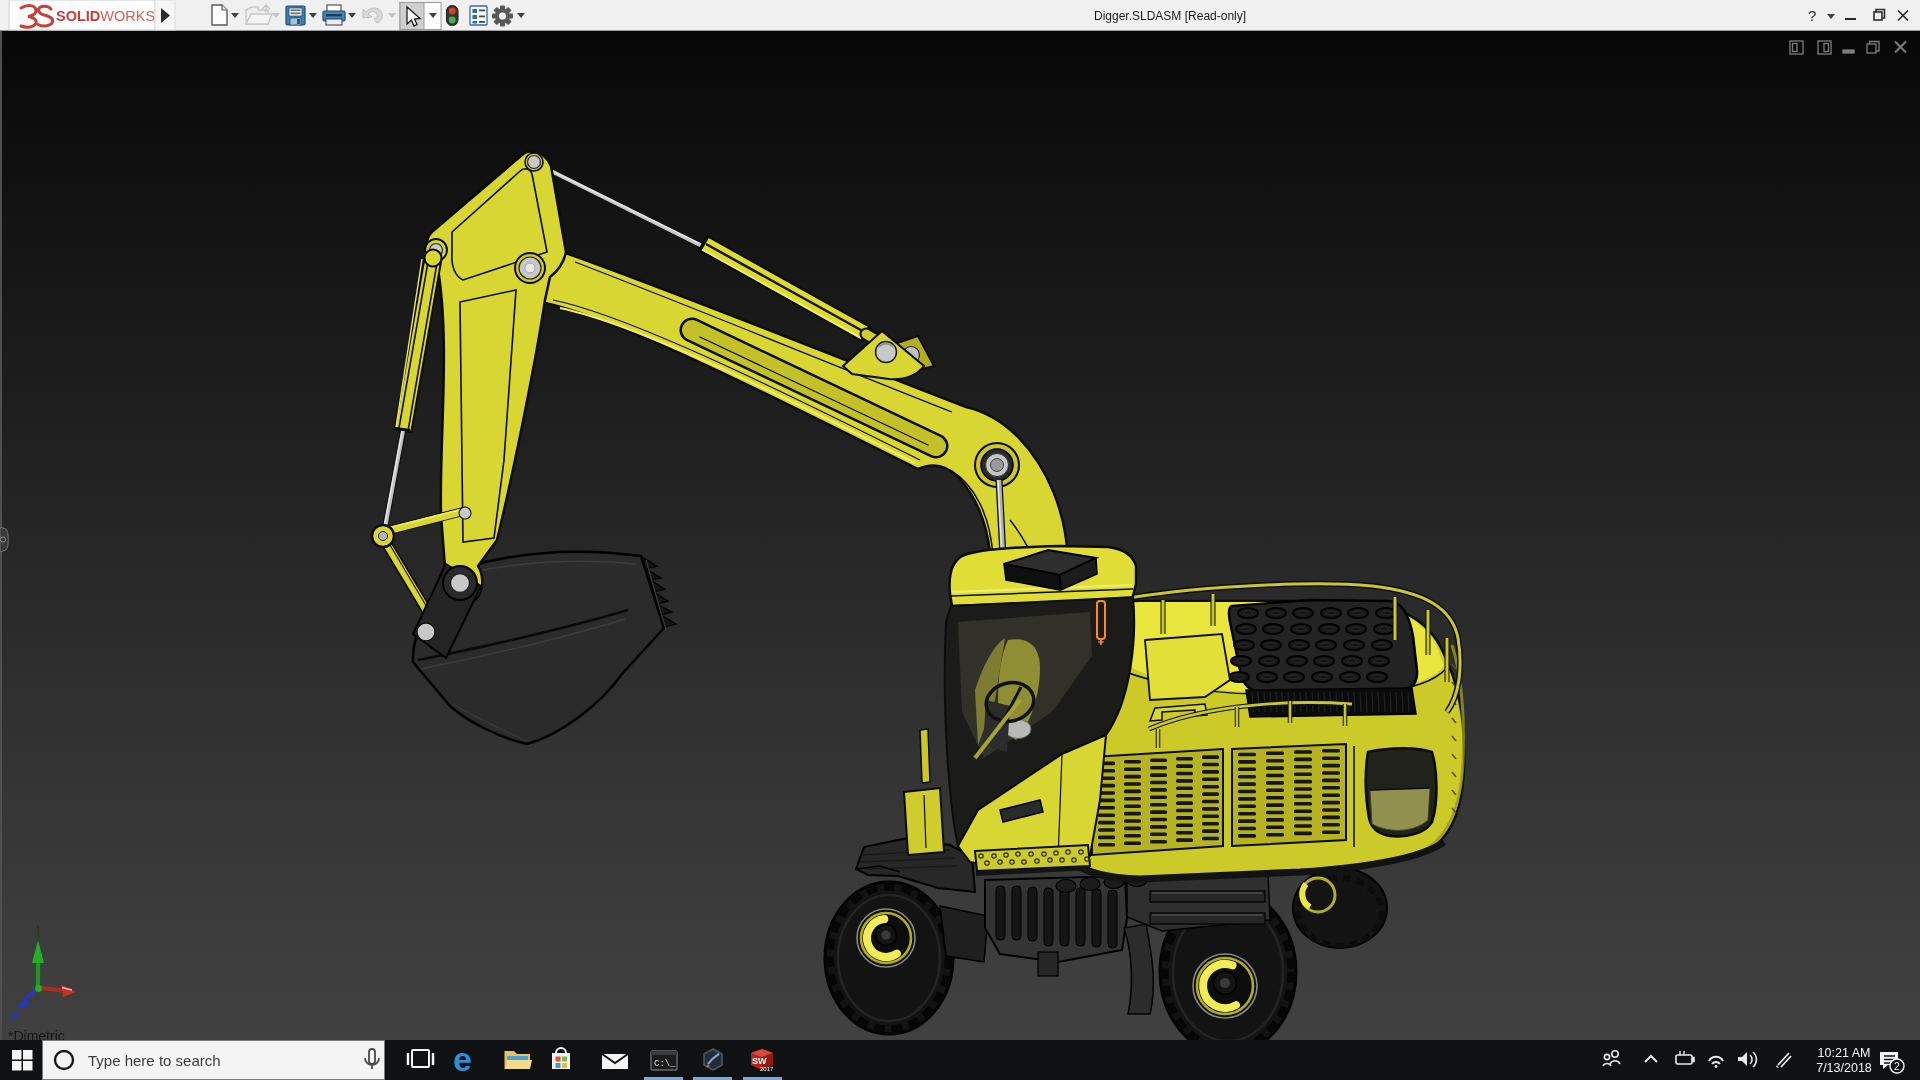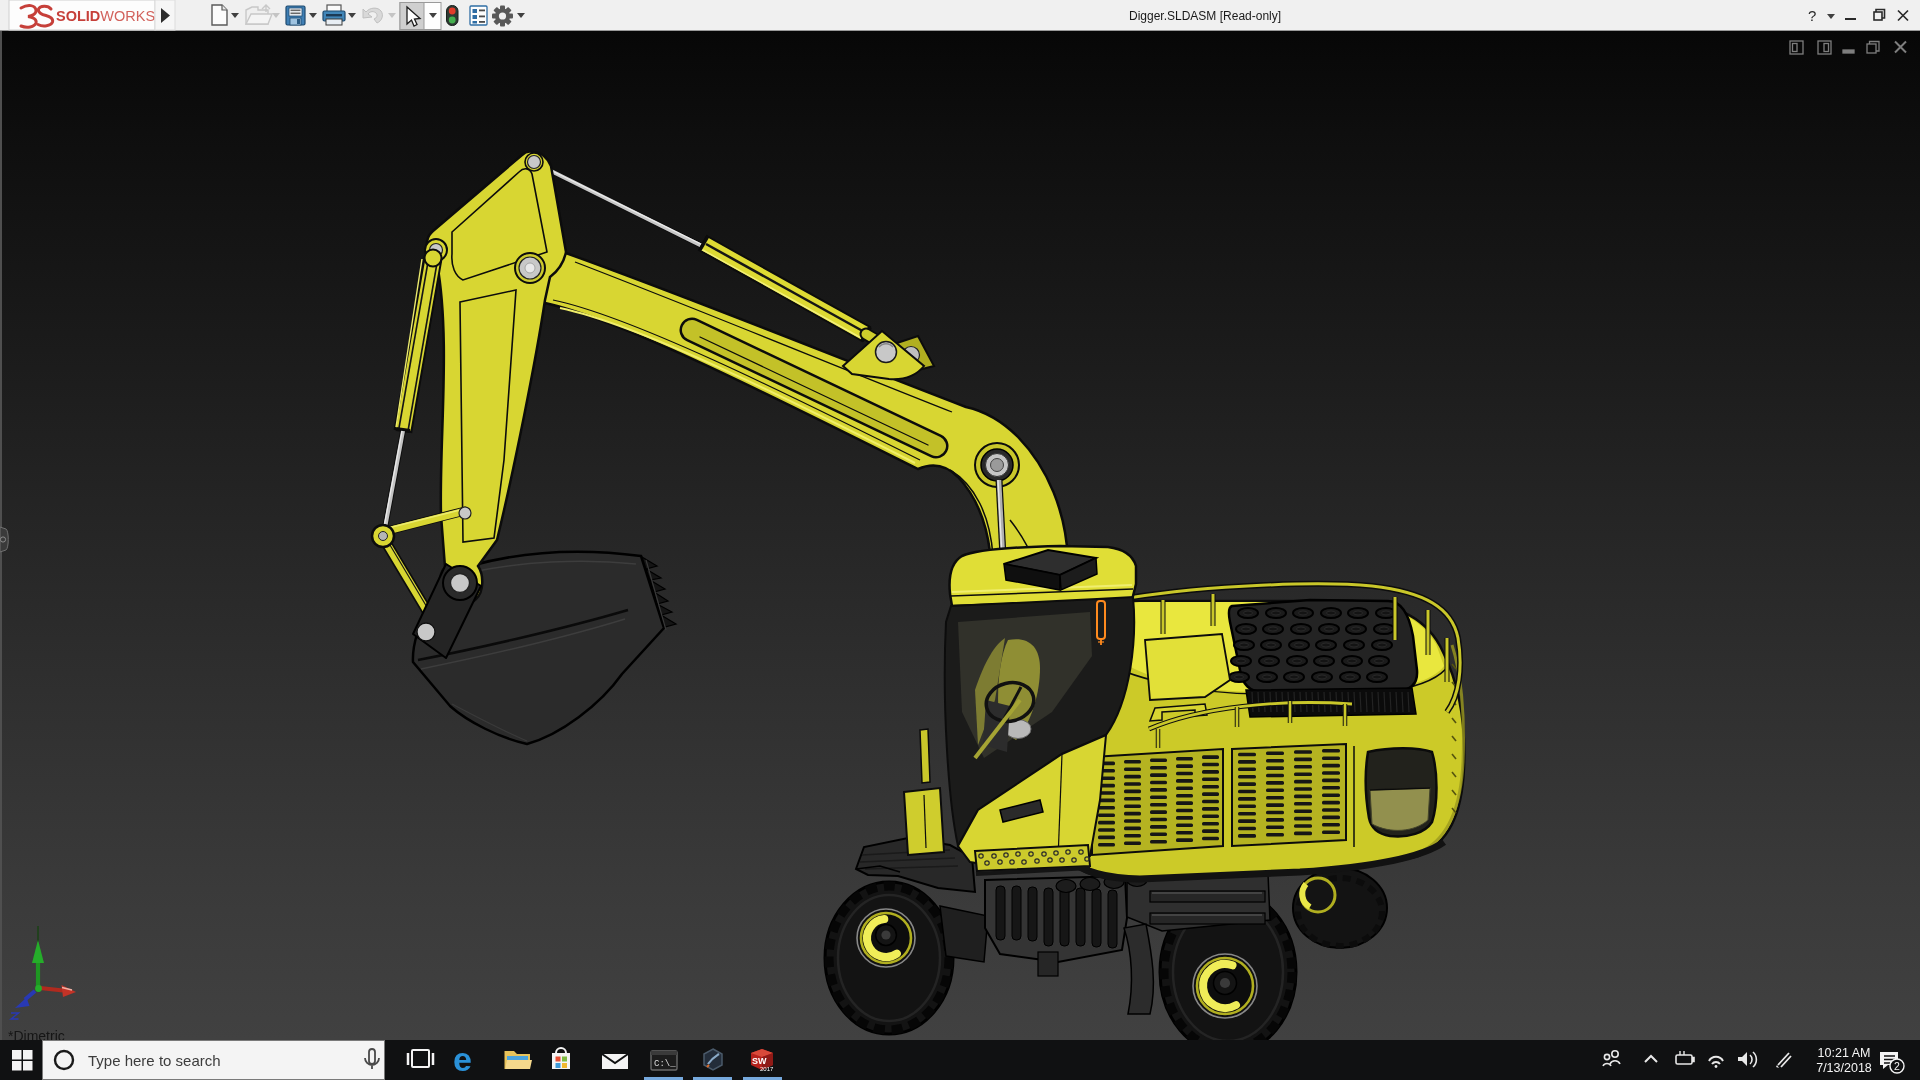--- a/index.html
+++ b/index.html
@@ -98,21 +98,21 @@
 
   <text x="1808" y="21" font-size="15" fill="#2a2a2a" font-family="Liberation Sans, sans-serif">?</text>
   <path d="M1827,14 L1835,14 L1831,19 Z" fill="#404040"></path>
   <rect x="1845" y="18" width="11" height="2" fill="#2a2a2a"></rect>
   <g fill="none" stroke="#2a2a2a" stroke-width="1.6">
     <rect x="1874" y="12" width="8" height="8"></rect>
     <path d="M1876,12 L1876,9.5 L1884.5,9.5 L1884.5,18 L1882,18"></path>
   </g>
   <path d="M1898,10.5 L1908,20.5 M1908,10.5 L1898,20.5" stroke="#2a2a2a" stroke-width="1.7"></path>
 </svg>
-<div id="titletext" style="z-index:12;margin-left:35px;">Digger.SLDASM [Read-only]</div>
+<div id="titletext" style="z-index:12;">Digger.SLDASM [Read-only]</div>
 
 <div id="viewport"></div>
 <svg id="scene" style="position:absolute;top:31px;left:0;z-index:2;" width="1920" height="1009" viewBox="0 31 1920 1009">
 <defs>
   <linearGradient id="rodg" x1="0" y1="0" x2="0" y2="1">
     <stop offset="0" stop-color="#8f8f8f"></stop>
         <stop offset="0.45" stop-color="#e3e3e3"></stop>
         <stop offset="1" stop-color="#9a9a9a"></stop>
   </linearGradient>
 </defs>

